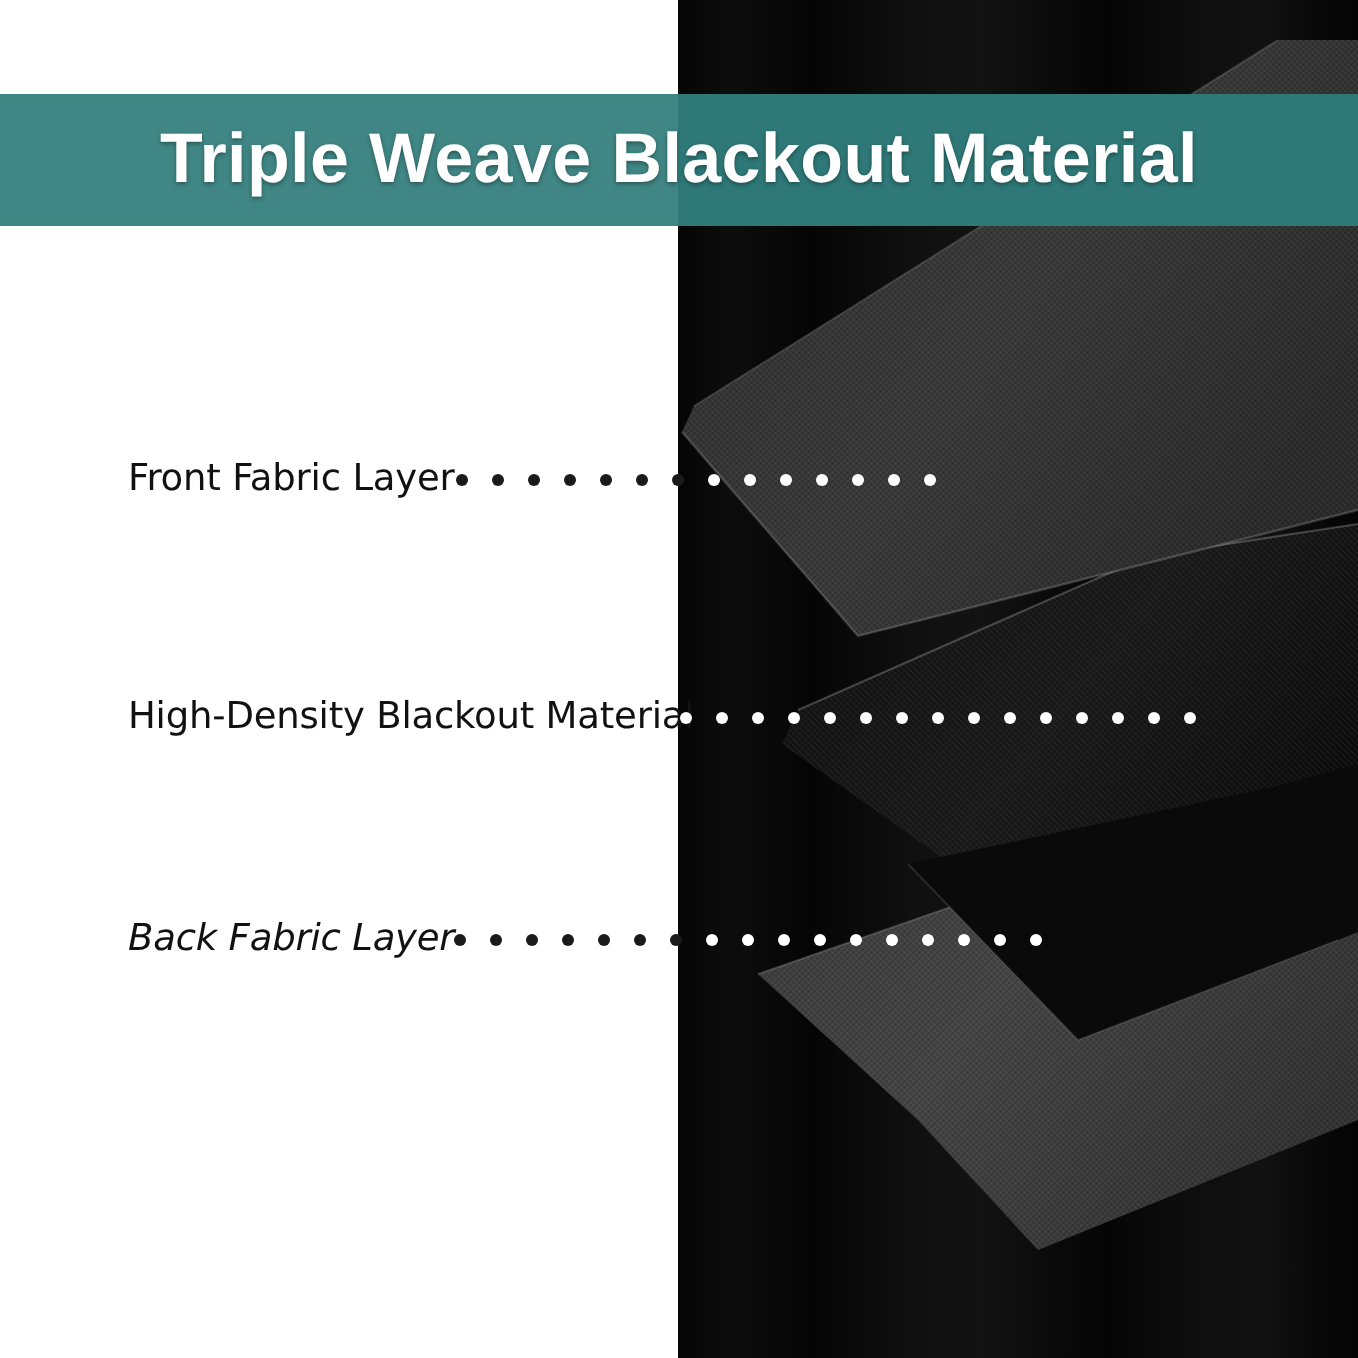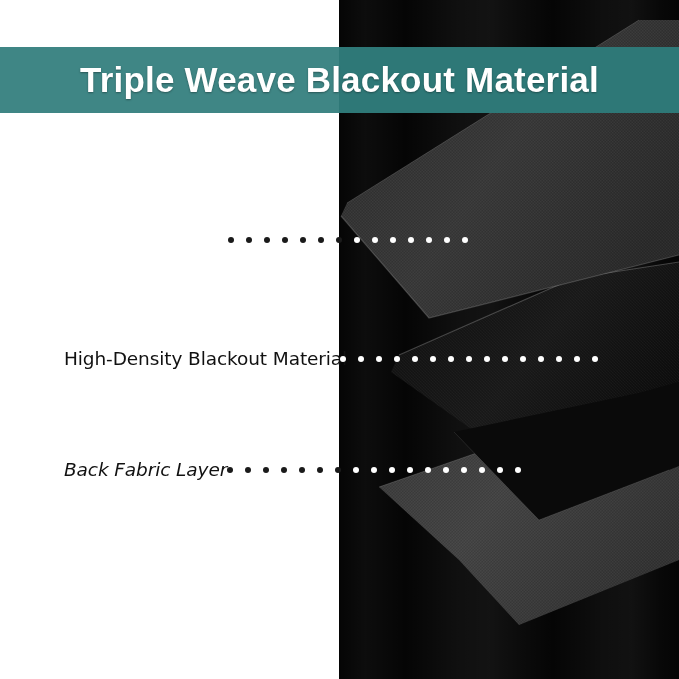--- a/index.html
+++ b/index.html
@@ -183,20 +183,21 @@
   </div>
 
   <div class="banner">
     <div class="banner-left-fill"></div>
     <div class="banner-right-fill"></div>
     <div class="banner-title">Triple Weave Blackout Material</div>
   </div>
 
   <div id="callout-host">
       <div class="callout" style="top: 227px;">
+        <div class="callout-label" style="left: 64px;">Front Fabric Layer</div>
         <div class="leader" style="left: 228px; width: 246px;">
           <span class="dot dot-dark" style="left: 0px; width: 6px; height: 6px;"></span>
           <span class="dot dot-dark" style="left: 18px; width: 6px; height: 6px;"></span>
           <span class="dot dot-dark" style="left: 36px; width: 6px; height: 6px;"></span>
           <span class="dot dot-dark" style="left: 54px; width: 6px; height: 6px;"></span>
           <span class="dot dot-dark" style="left: 72px; width: 6px; height: 6px;"></span>
           <span class="dot dot-dark" style="left: 90px; width: 6px; height: 6px;"></span>
           <span class="dot dot-dark" style="left: 108px; width: 6px; height: 6px;"></span>
           <span class="dot dot-light" style="left: 126px; width: 6px; height: 6px;"></span>
           <span class="dot dot-light" style="left: 144px; width: 6px; height: 6px;"></span>

